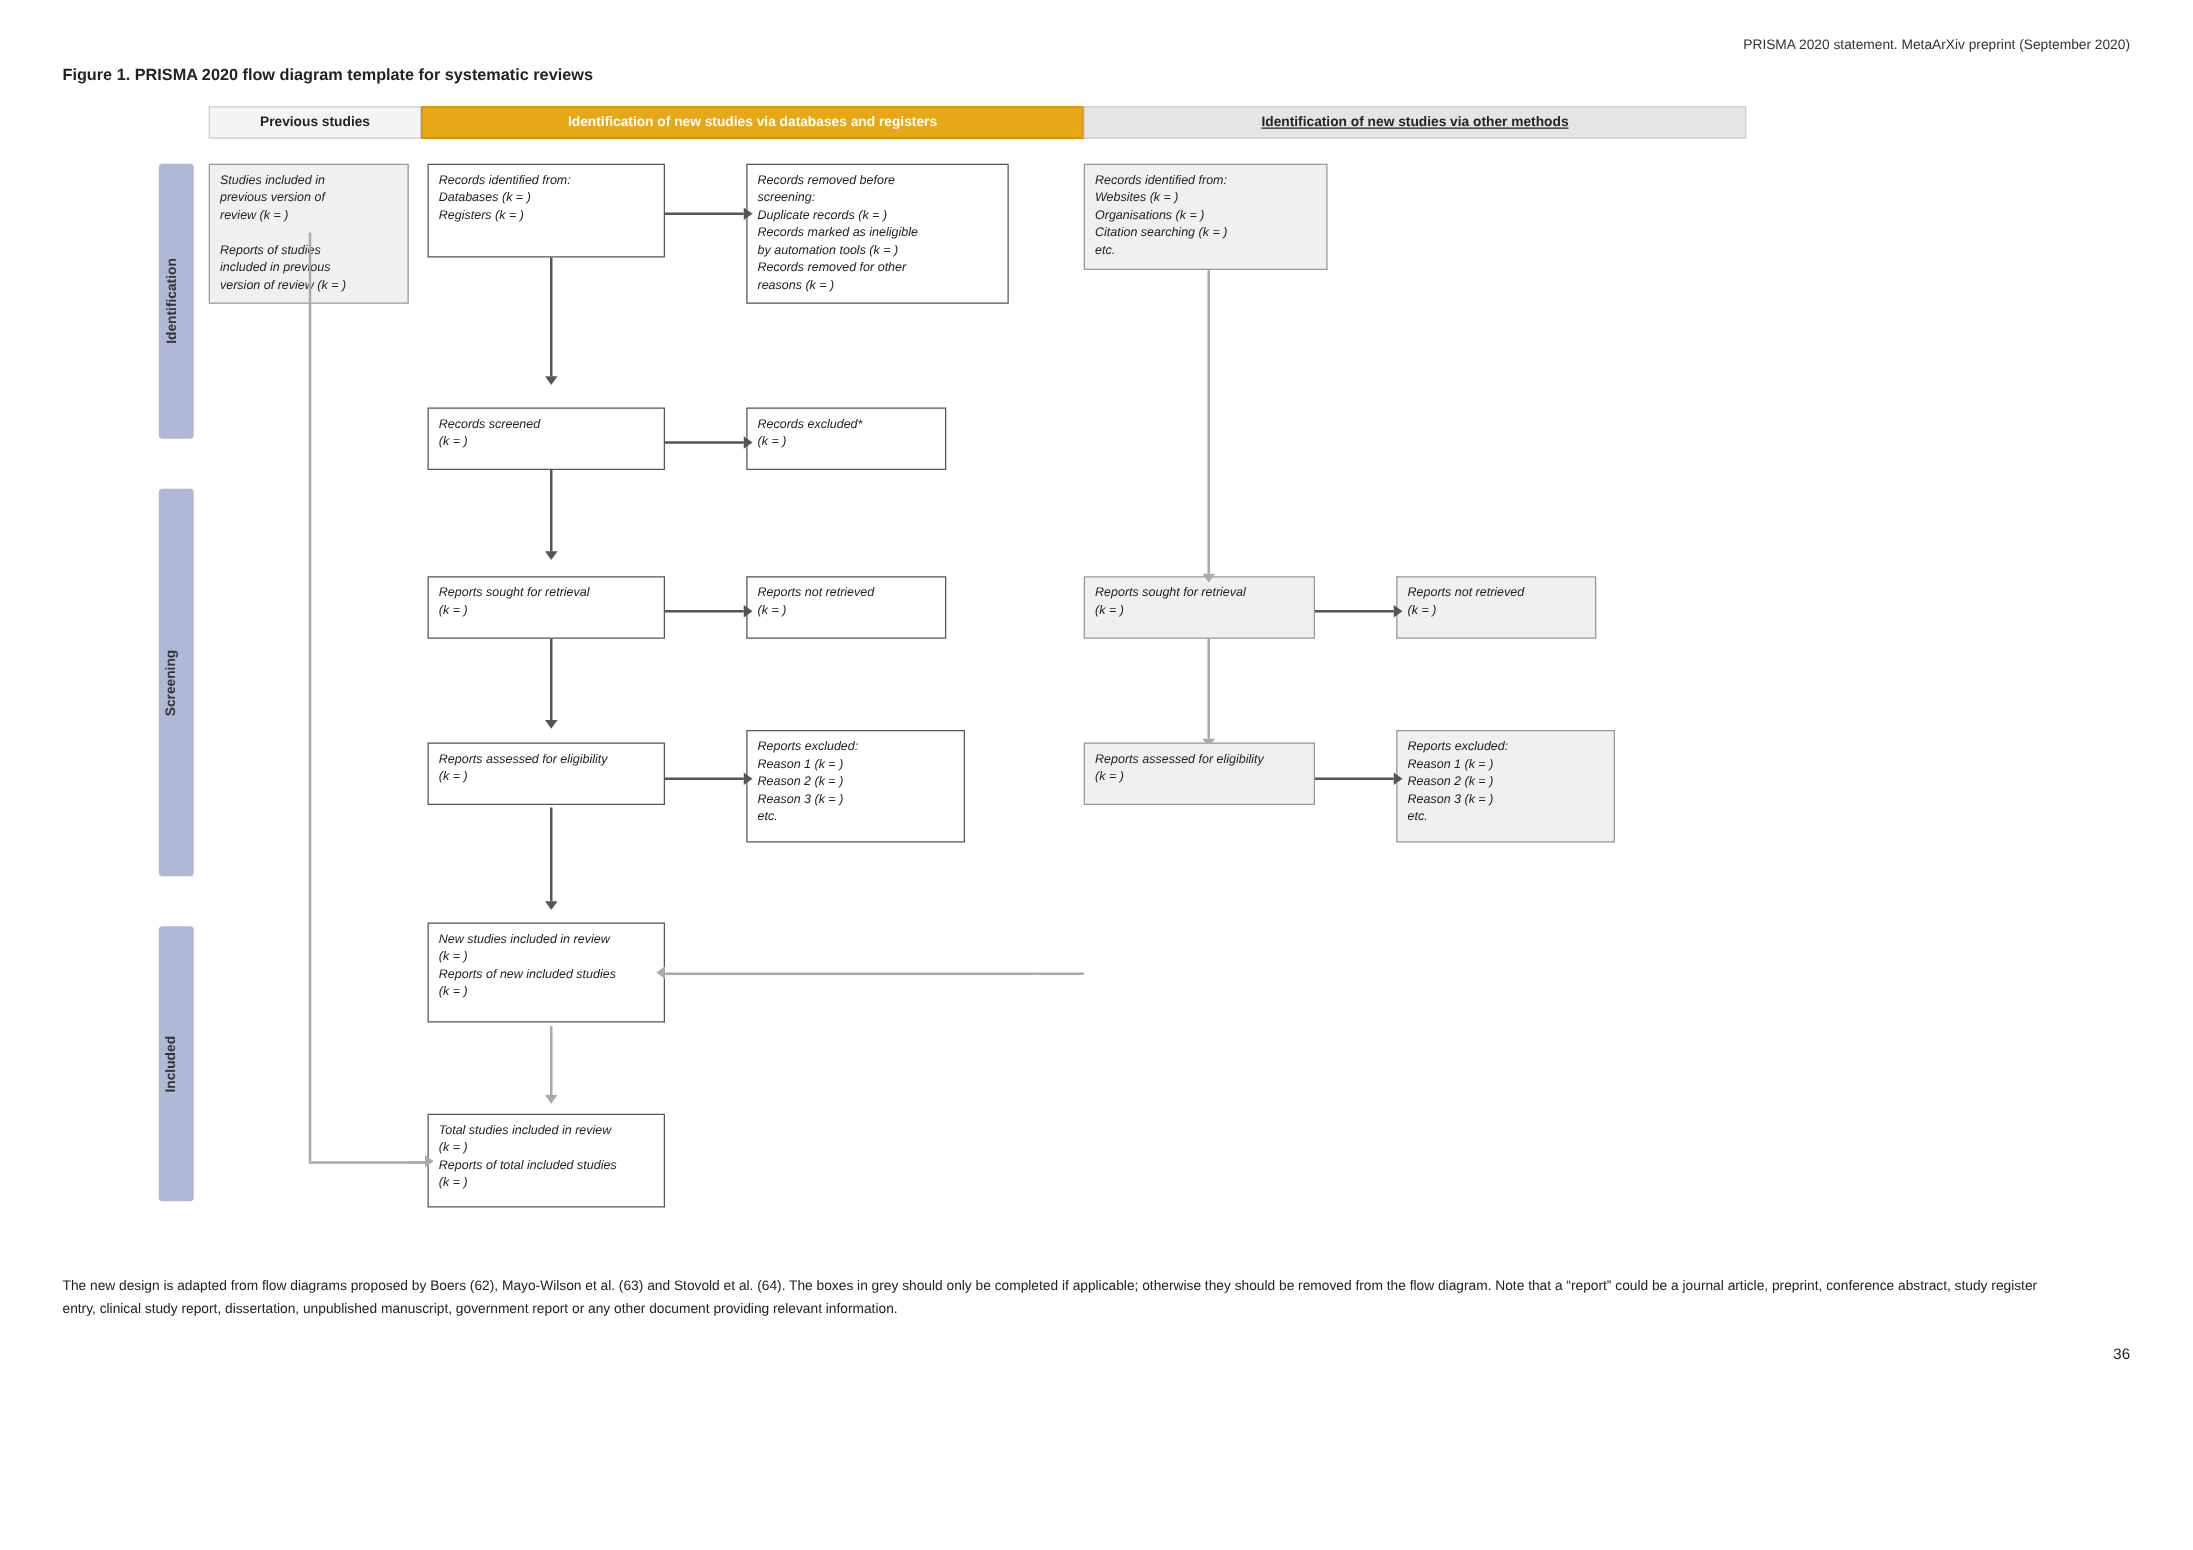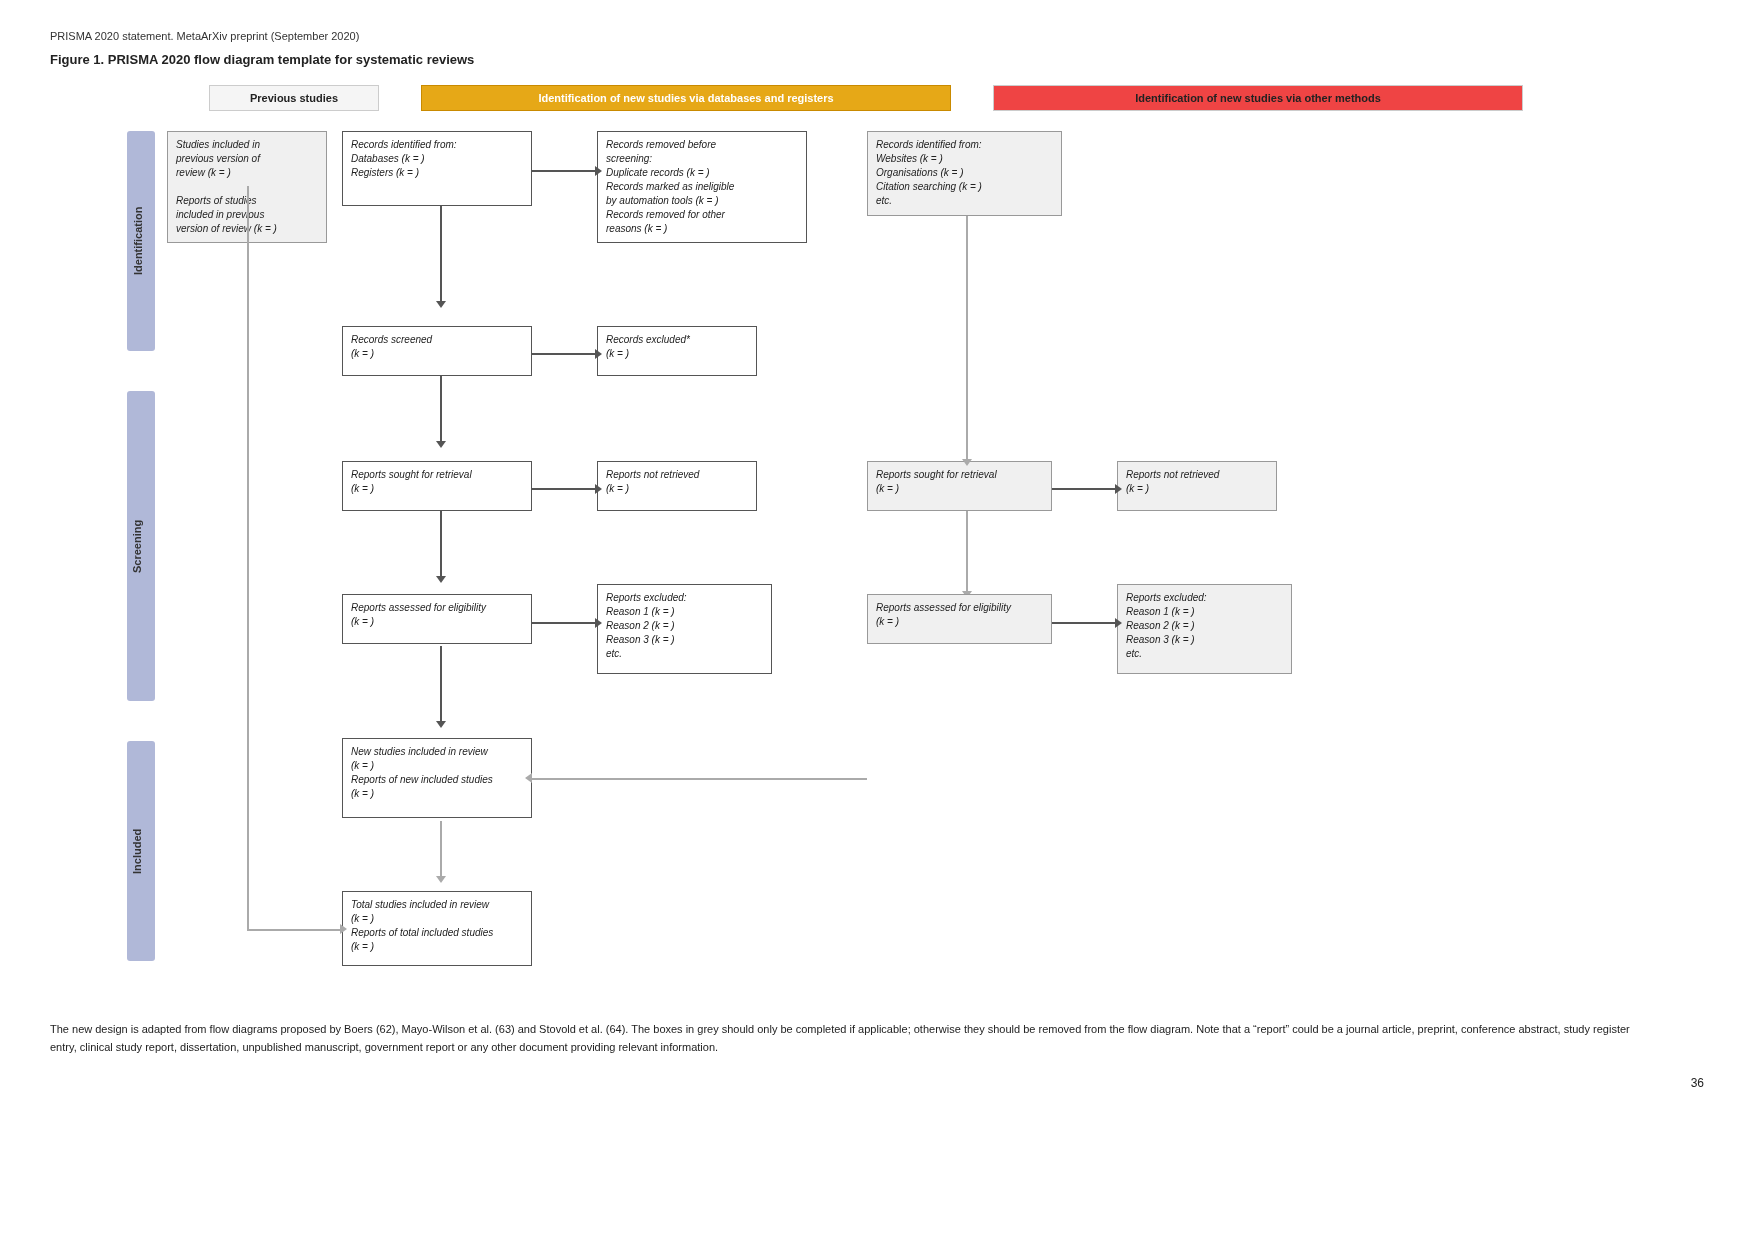--- a/index.html
+++ b/index.html
@@ -6,20 +6,21 @@
     body {
       background: #fff;
       font-family: Arial, sans-serif;
       font-size: 11px;
       color: #222;
       width: 1754px;
       min-height: 1240px;
       padding: 30px 50px;
     }
     .header-ref {
+      text-align: right;
       font-size: 11px;
       color: #333;
       margin-bottom: 10px;
     }
     .figure-title {
       font-size: 13px;
       font-weight: bold;
       margin-bottom: 18px;
     }
     .diagram-container {
@@ -33,25 +34,24 @@
       margin-bottom: 10px;
       margin-left: 100px;
     }
     .col-header {
       border: 1px solid #ccc;
       text-align: center;
       font-size: 11px;
       font-weight: bold;
       padding: 6px 8px;
       background: #f5f5f5;
-      margin-left: 42px;
     }
     .col-header.prev { width: 170px; background: #f5f5f5; }
     .col-header.new-db { width: 530px; background: #e6a817; color: #fff; border-color: #c98a00; }
-    .col-header.other { width: 530px; background: #ef4444; }
+    .col-header.other { width: 530px; background: #e5e5e5; text-decoration: underline; }
 
     
     .side-label {
       position: absolute;
       left: 0;
       writing-mode: vertical-rl;
       transform: rotate(180deg);
       background: #b0b8d8;
       color: #333;
       font-size: 11px;

